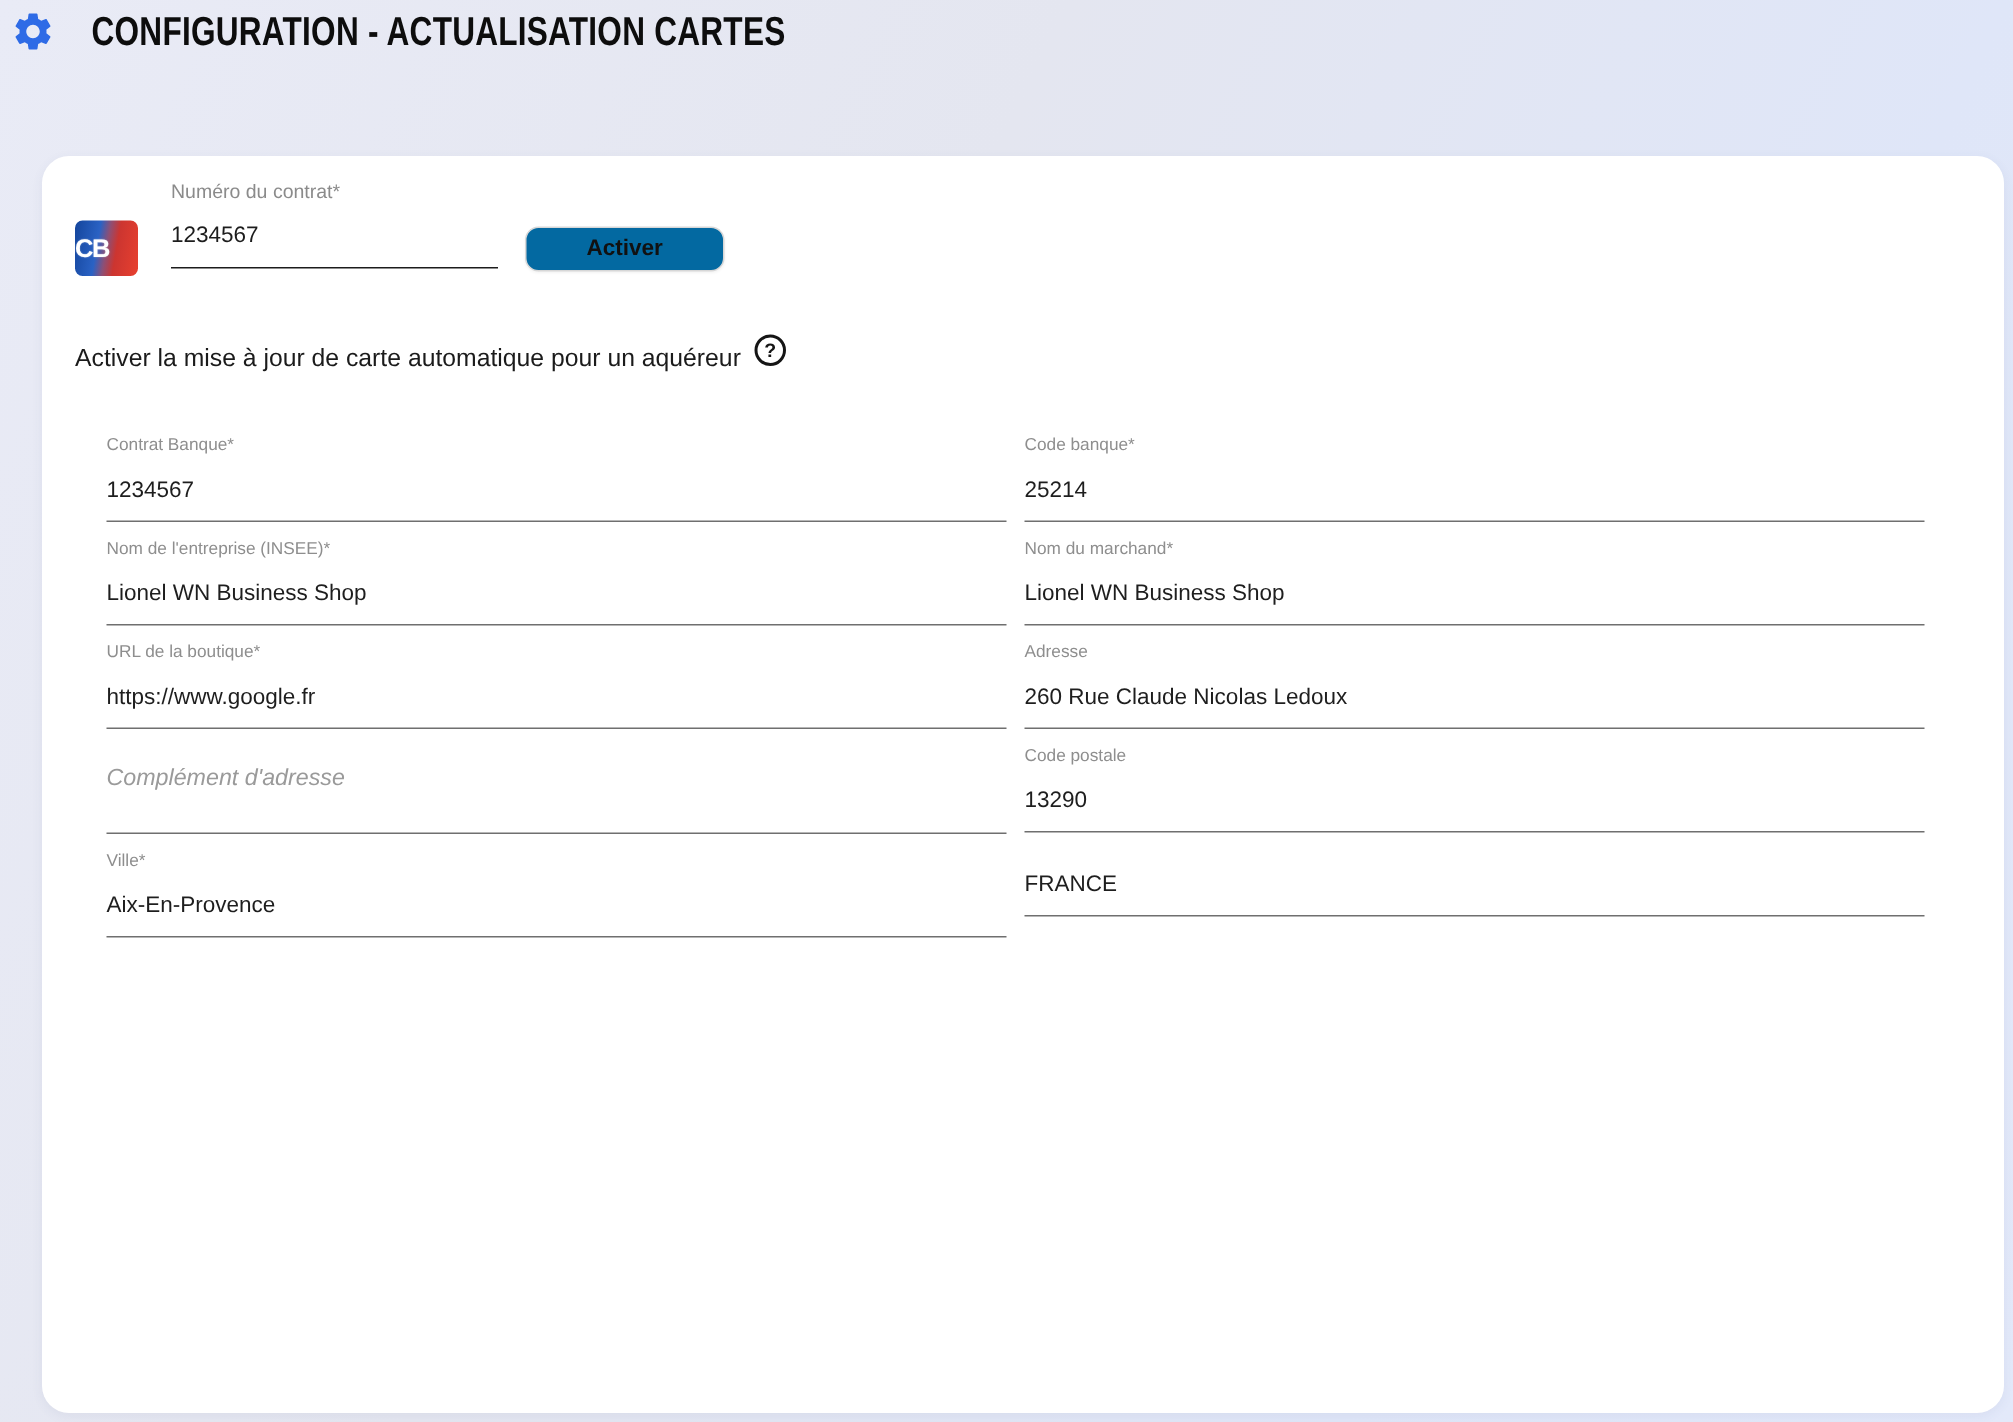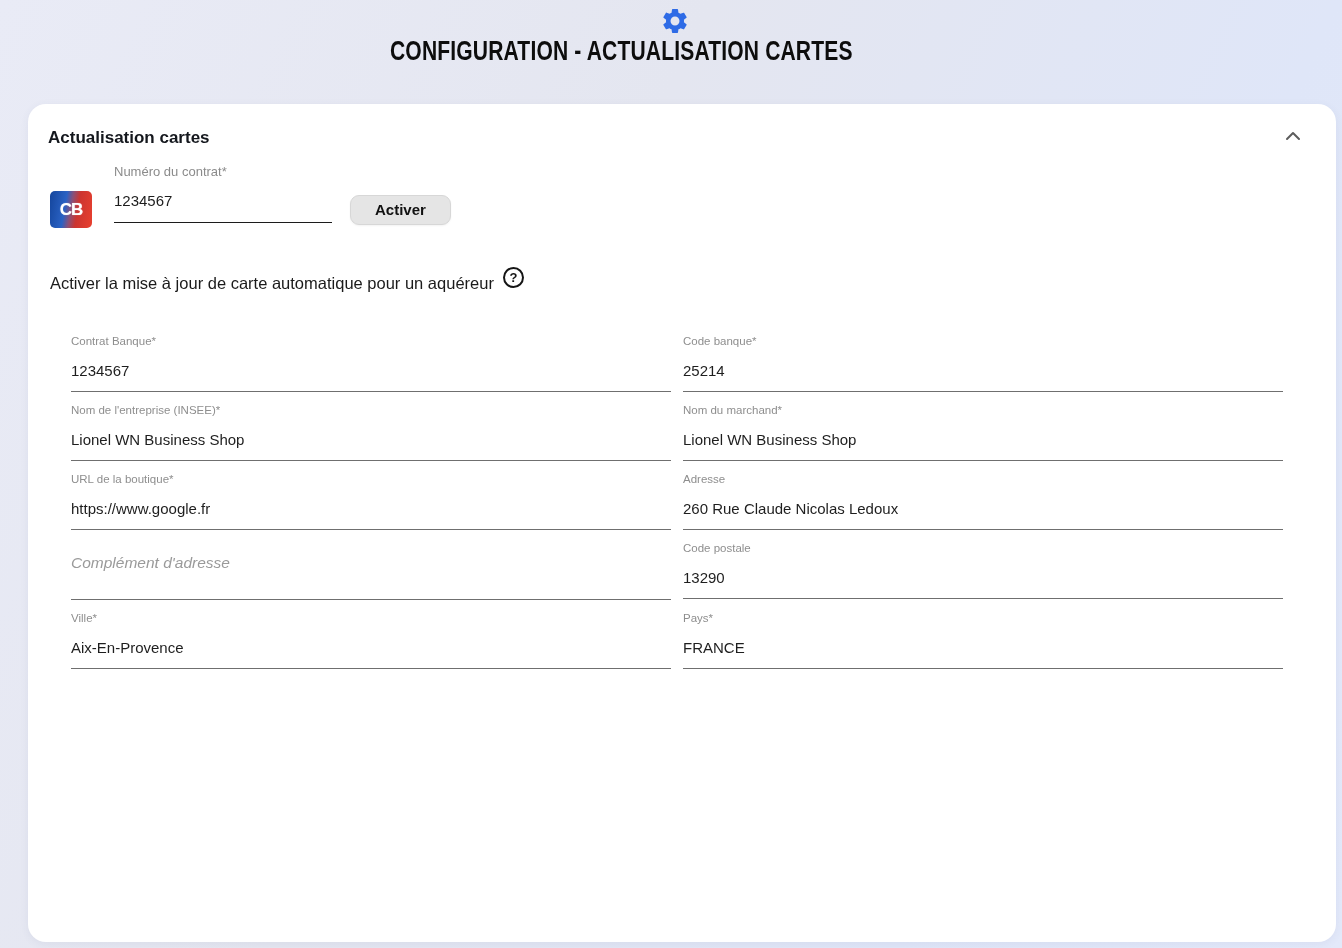--- a/index.html
+++ b/index.html
@@ -5,22 +5,22 @@
   * { box-sizing: border-box; margin: 0; padding: 0; }
   html, body { width: 1342px; height: 948px; overflow: hidden; }
   body {
     font-family: "Liberation Sans", sans-serif;
     background: linear-gradient(115deg, #e9ebf6 0%, #e4e6f0 40%, #dfe6f8 75%, #e3e9fa 100%);
     color: #1e1e1e;
   }
 
   
   .page-header {
-    display: flex; align-items: center;
-    padding: 6px 0 0 7px; height: 42px; flex-direction: column;
+    display: flex; 
+    padding: 6px 0 0 7px; height: 42px;
   }
   .gear { width: 30px; height: 30px; flex: 0 0 auto; }
   .page-title {
     font-size: 27px; font-weight: 900; color: #0d0d0d;
     letter-spacing: 0.2px; white-space: nowrap;
     transform: scaleX(0.78); transform-origin: left center;
     margin-left: 24px;
   }
 
   
@@ -39,37 +39,37 @@
   .card-title { font-size: 17px; font-weight: 700; color: #14171d; }
   .collapse-btn { background: none; border: none; cursor: pointer; padding: 2px; }
   .collapse-btn svg { display: block; }
 
   
   .contract-row { display: flex; align-items: flex-start; padding: 16px 0 0 22px; }
   .cb-logo {
     width: 42px; height: 37px; border-radius: 5px;
     margin-top: 27px;
     background: linear-gradient(100deg, #14459c 0%, #2a62c4 36%, #8d4f75 50%, #cc3530 64%, #e8402f 100%);
-    display: flex; align-items: center; justify-content: center;
+    display: flex; align-items: center; 
     color: #fff; font-weight: 800; font-size: 17px; letter-spacing: -1px;
     text-shadow: 0 0 1px rgba(255,255,255,.6);
     flex: 0 0 auto;
   }
   .contract-field { margin-left: 22px; width: 218px; }
   .contract-field .f-label { font-size: 13px; color: #8b8b8b; }
   .contract-field .f-text {
     font-size: 15px; color: #1d1d1d; margin-top: 13px;
     padding-bottom: 13px; border-bottom: 1px solid #1c1c1c;
   }
   .activer-btn {
     margin-left: 18px; margin-top: 31px;
-    padding: 5px 24px 6px;
+    padding: 5px 40px 6px;
     font-family: "Liberation Sans", sans-serif;
     font-size: 15px; font-weight: 700; color: #111;
-    background: #e5e5e5; border: 1px solid #d7d7d7; border-radius: 9px;
+    background: #0369a1; border: 1px solid #d7d7d7; border-radius: 9px;
     box-shadow: 0 1px 2px rgba(0,0,0,.05);
     cursor: pointer;
   }
 
   
   .section-row {
     display: flex; 
     padding: 46px 0 0 22px;
     font-size: 16.5px; color: #1b1b1b;
   }
@@ -103,28 +103,20 @@
 
 <header class="page-header">
   <svg class="gear" viewBox="0 0 24 24">
     <path fill="#2e6be6" d="M19.14,12.94c0.04-0.3,0.06-0.61,0.06-0.94c0-0.32-0.02-0.64-0.07-0.94l2.03-1.58c0.18-0.14,0.23-0.41,0.12-0.61 l-1.92-3.32c-0.12-0.22-0.37-0.29-0.59-0.22l-2.39,0.96c-0.5-0.38-1.03-0.7-1.62-0.94L14.4,2.81c-0.04-0.24-0.24-0.41-0.48-0.41 h-3.84c-0.24,0-0.43,0.17-0.47,0.41L9.25,5.35C8.66,5.59,8.12,5.92,7.63,6.29L5.24,5.33c-0.22-0.08-0.47,0-0.59,0.22L2.74,8.87 C2.62,9.08,2.66,9.34,2.86,9.48l2.03,1.58C4.84,11.36,4.8,11.69,4.8,12s0.02,0.64,0.07,0.94l-2.03,1.58 c-0.18,0.14-0.23,0.41-0.12,0.61l1.92,3.32c0.12,0.22,0.37,0.29,0.59,0.22l2.39-0.96c0.5,0.38,1.03,0.7,1.62,0.94l0.36,2.54 c0.05,0.24,0.24,0.41,0.48,0.41h3.84c0.24,0,0.44-0.17,0.47-0.41l0.36-2.54c0.59-0.24,1.13-0.56,1.62-0.94l2.39,0.96 c0.22,0.08,0.47,0,0.59-0.22l1.92-3.32c0.12-0.22,0.07-0.47-0.12-0.61L19.14,12.94z M12,15.6c-1.98,0-3.6-1.62-3.6-3.6 s1.62-3.6,3.6-3.6s3.6,1.62,3.6,3.6S13.98,15.6,12,15.6z"></path>
   </svg>
   <h1 class="page-title">CONFIGURATION - ACTUALISATION CARTES</h1>
 </header>
 
 <section class="card">
 
-  <div class="card-header">
-    <h2 class="card-title">Actualisation cartes</h2>
-    <button class="collapse-btn">
-      <svg width="18" height="12" viewBox="0 0 18 12">
-        <polyline points="3,9 9,3 15,9" fill="none" stroke="#5d5d5d" stroke-width="2" stroke-linecap="round" stroke-linejoin="round"></polyline>
-      </svg>
-    </button>
-  </div>
 
   <div class="contract-row">
     <div class="cb-logo">
       <span>CB</span>
     </div>
     <div class="contract-field">
       <div class="f-label">Numéro du contrat*</div>
       <div class="f-text">1234567</div>
     </div>
     <button class="activer-btn">Activer</button>
@@ -184,20 +176,19 @@
       <div class="f-text">13290</div>
     </div>
   </div>
       <div class="field">
     <div class="f-label">Ville*</div>
     <div class="f-control">
       <div class="f-text">Aix-En-Provence</div>
     </div>
   </div>
       <div class="field">
-    <div class="f-label">Pays*</div>
     <div class="f-control">
       <div class="f-text">FRANCE</div>
     </div>
   </div>
     </div>
 
 </section>
 
 </body></html>

